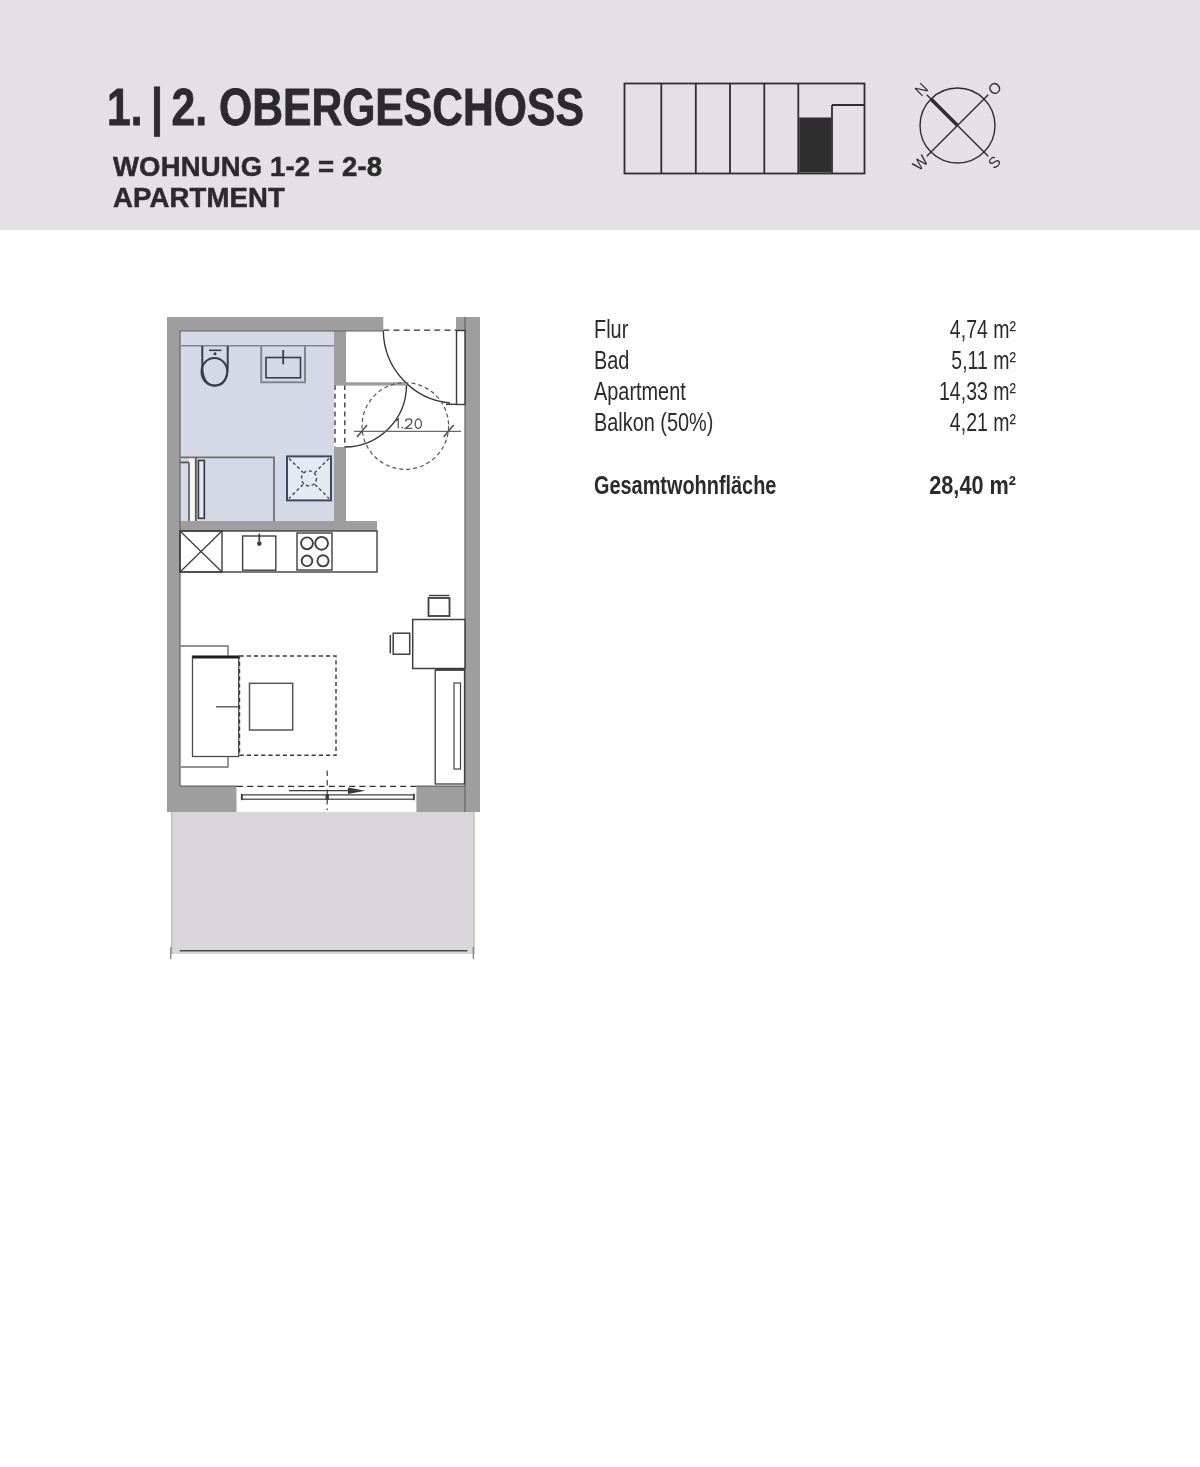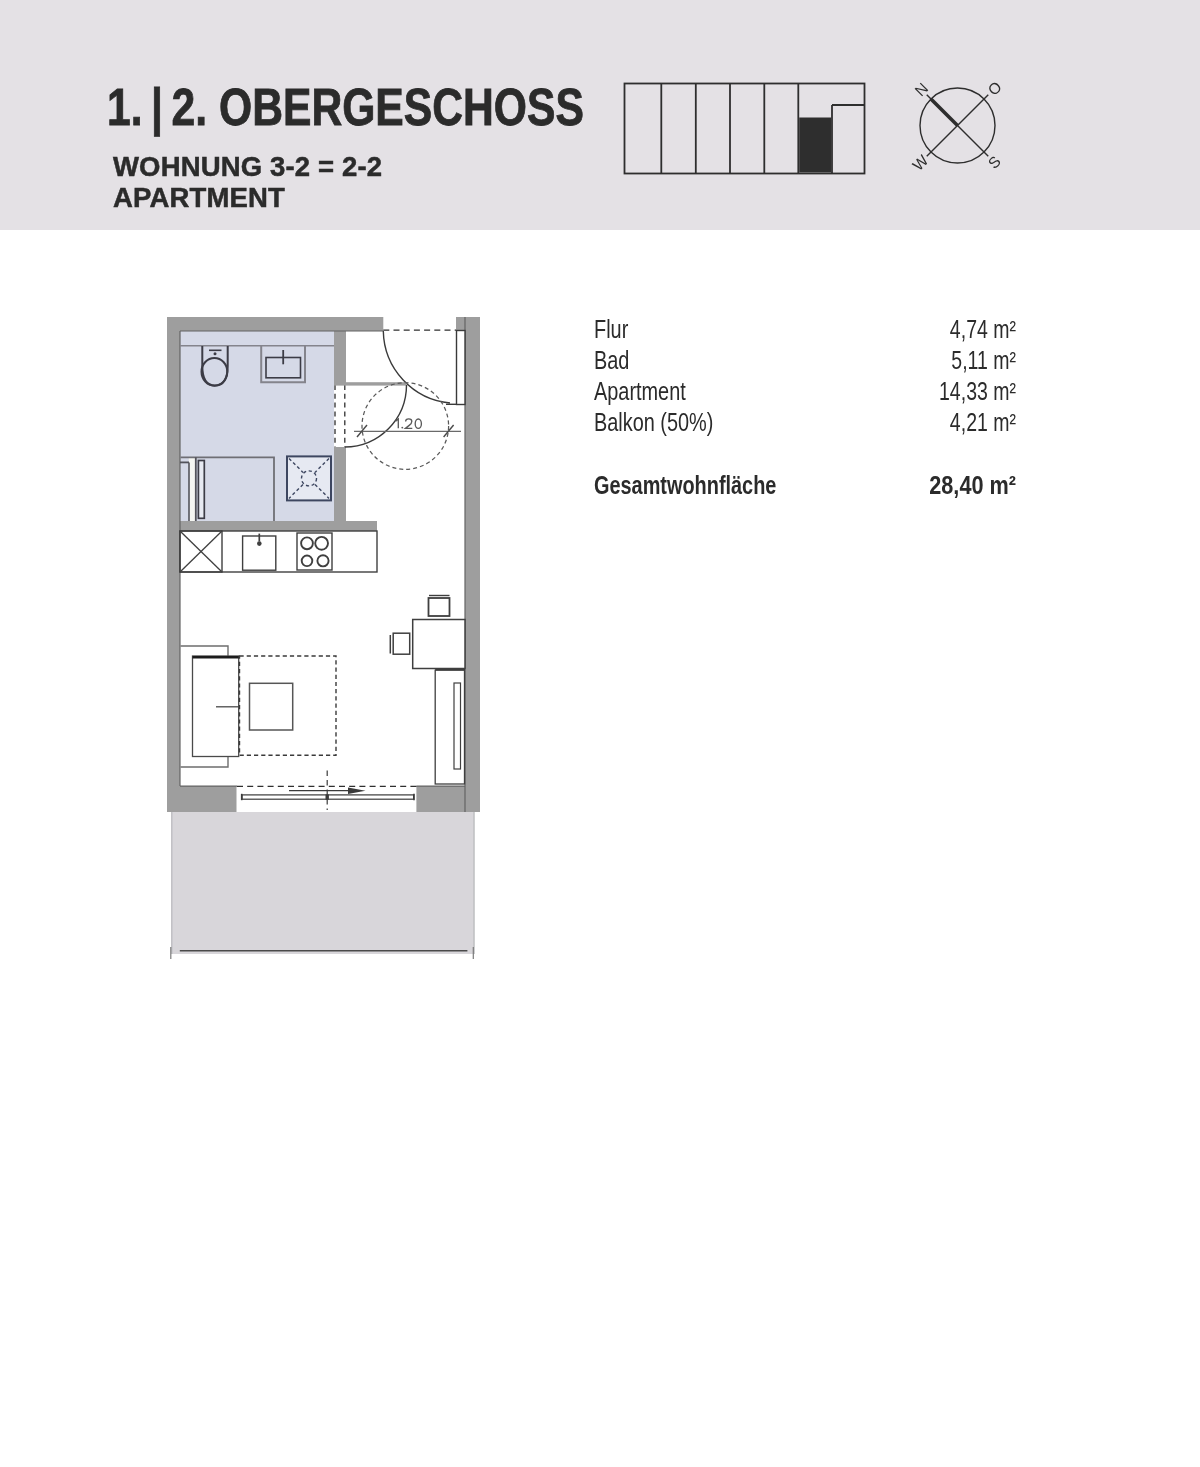--- a/index.html
+++ b/index.html
@@ -12,21 +12,21 @@
   .row{position:absolute;font-size:25.5px;line-height:1;color:#2b2b2b;white-space:nowrap;}
   .lbl{left:594px;transform:scaleX(0.78);transform-origin:0 0;}
   .val{width:422px;left:594px;text-align:right;transform:scaleX(0.765);transform-origin:100% 0;}
   .bold{font-weight:bold;}
   svg{position:absolute;left:0;top:0;}
 </style>
 </head>
 <body>
 <div class="hdr"></div>
 <div class="t1">1. | 2. OBERGESCHOSS</div>
-<div class="t2">WOHNUNG 3-2 = 2-2</div>
+<div class="t2">WOHNUNG 1-2 = 2-8</div>
 <div class="t3">APARTMENT</div>
 
 <div class="row lbl" style="top:317px;">Flur</div>
 <div class="row val" style="top:317px;">4,74 m²</div>
 <div class="row lbl" style="top:348px;">Bad</div>
 <div class="row val" style="top:348px;">5,11 m²</div>
 <div class="row lbl" style="top:379px;">Apartment</div>
 <div class="row val" style="top:379px;">14,33 m²</div>
 <div class="row lbl" style="top:410px;">Balkon (50%)</div>
 <div class="row val" style="top:410px;">4,21 m²</div>

